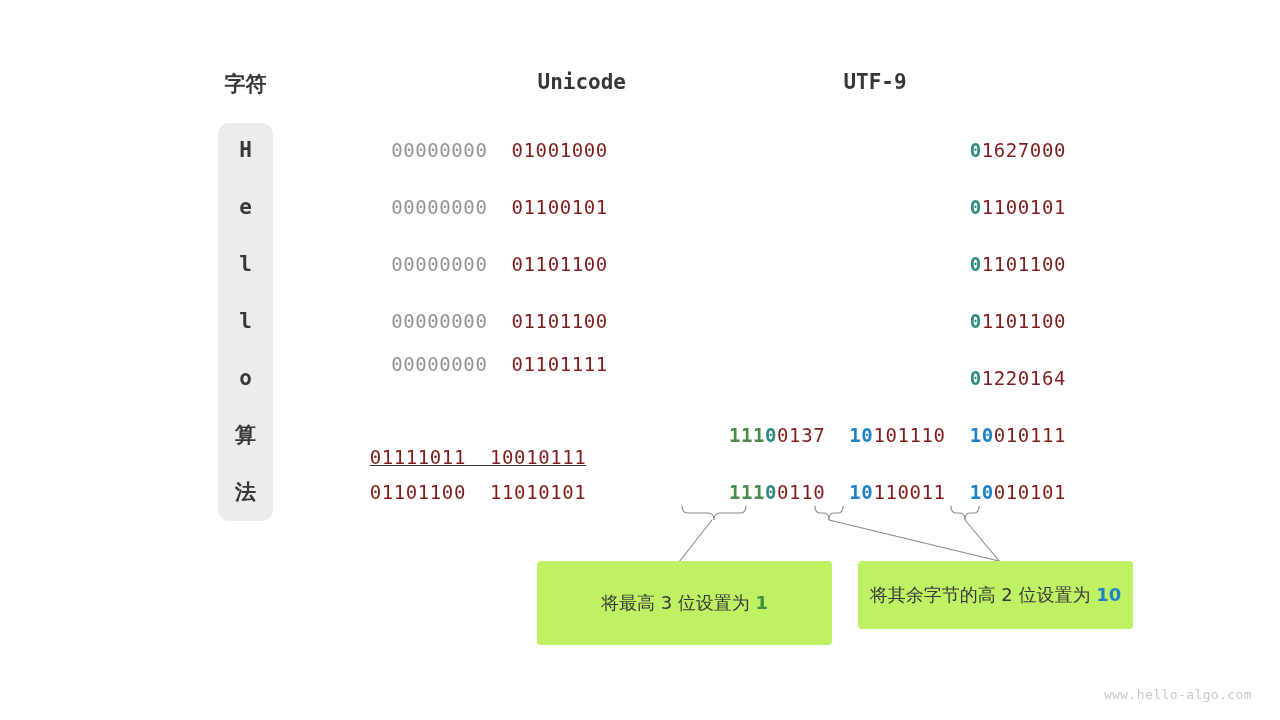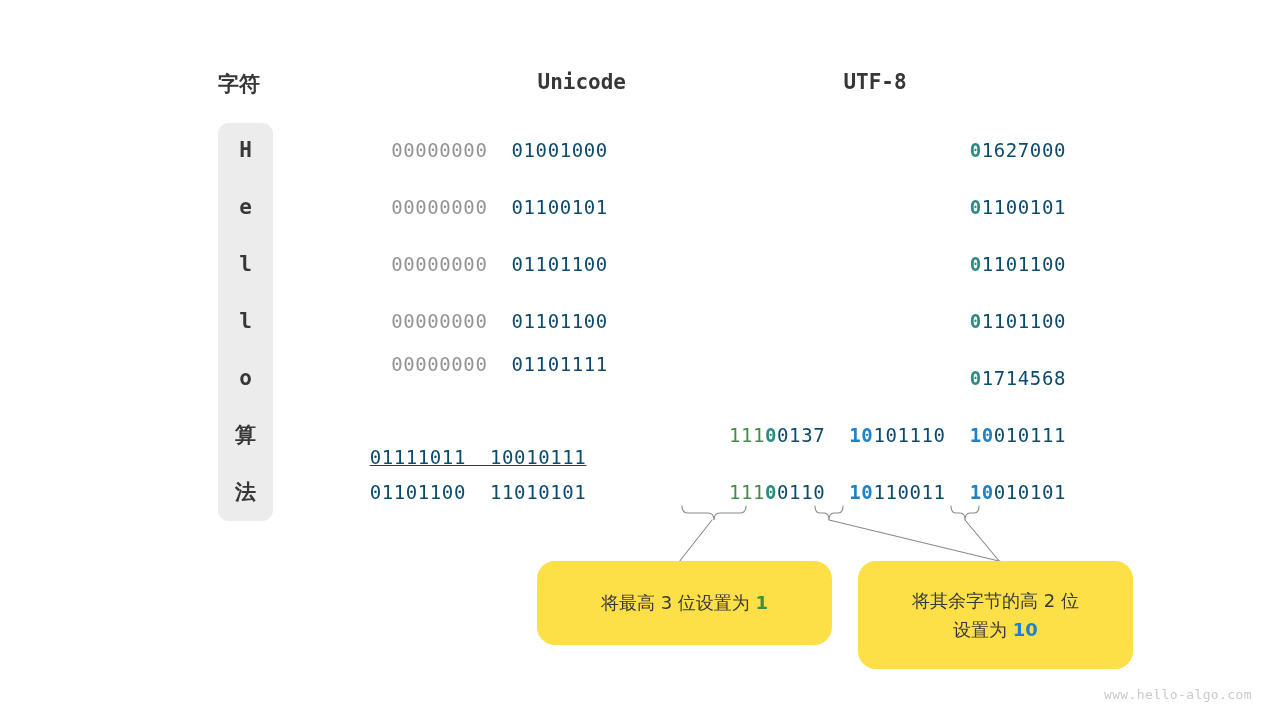--- a/index.html
+++ b/index.html
@@ -18,21 +18,21 @@
 
   
   .col-header {
     position: absolute;
     font-family: "DejaVu Sans Mono", "Liberation Mono", monospace;
     font-weight: bold;
     font-size: 21px;
     color: #373737;
     white-space: nowrap;
   }
-  #hdr-char  { left: 218px; top: 70px; width: 55px; text-align: left; }
+  #hdr-char  { left: 218px; top: 70px; width: 55px; text-align: center; }
   #hdr-uni   { left: 330px; top: 70px; width: 296px; text-align: right; }
   #hdr-utf8  { left: 790px; top: 70px; width: 170px; text-align: center; }
 
   
   #char-pill {
     position: absolute;
     left: 218px;
     top: 123px;
     width: 55px;
     height: 398px;
@@ -72,42 +72,41 @@
     height: 57px;
     line-height: 57px;
     text-align: right;
     font-family: "DejaVu Sans Mono", "Liberation Mono", monospace;
     font-size: 19px;
     letter-spacing: 0.6px;
     white-space: pre;
     color: #373737;
   }
   .b-dim    { color: #939393; margin-left: 43px; }
-  .b-dark   { color: #0c4a6e; text-align: right; }
+  .b-dark   { color: #7f1d1d; text-align: right; }
   .b-teal   { color: #2e8b7e; font-weight: bold; }
-  .b-green  { color: #4a8b4a; font-weight: normal; margin-top: 40px; }
+  .b-green  { color: #4a8b4a; font-weight: bold; margin-top: 40px; }
   .b-blue   { color: #1f82c8; font-weight: bold; }
 
   
   .callout {
     position: absolute;
-    background: #fde047;
-    border-radius: 18px;
+    background: #bef264;
+    border-radius: 4px;
     font-family: "DejaVu Sans", "Liberation Sans", sans-serif;
     font-size: 18px;
     color: #373737;
     display: flex;
-    flex-direction: column;
     align-items: center;
     justify-content: center;
     text-align: center;
     line-height: 1.62;
   }
   #callout-1 { left: 537px; top: 561px; width: 295px; height: 84px; }
-  #callout-2 { left: 858px; top: 561px; width: 275px; height: 108px; }
+  #callout-2 { left: 858px; top: 561px; width: 275px; height: 68px; }
   .callout .hi-green { color: #3f8f3f; font-weight: bold; }
   .callout .hi-blue  { color: #1f82c8; font-weight: bold; }
 
   
   #watermark {
     position: absolute;
     right: 28px;
     bottom: 18px;
     font-family: "DejaVu Sans Mono", "Liberation Mono", monospace;
     font-size: 13px;
@@ -124,40 +123,40 @@
     pointer-events: none;
   }
 </style>
 </head>
 <body>
 
 <div id="canvas">
 
   <div class="col-header" id="hdr-char">字符</div>
   <div class="col-header" id="hdr-uni">Unicode</div>
-  <div class="col-header" id="hdr-utf8">UTF-8</div>
+  <div class="col-header" id="hdr-utf8">UTF-9</div>
 
   <div id="char-pill"></div>
 
   <div id="rows-host">
       <div class="char-cell" style="top: 122px;">H</div>
       <div class="uni-cell" style="top: 122px;"><span class="b-dim">00000000</span><span>  </span><span class="b-dark">01001000</span></div>
       <div class="utf-cell" style="top: 122px;"><span><span class="b-teal">0</span><span class="b-dark">1627000</span></span></div>
       <div class="char-cell" style="top: 179px;">e</div>
       <div class="uni-cell" style="top: 179px;"><span class="b-dim">00000000</span><span>  </span><span class="b-dark">01100101</span></div>
       <div class="utf-cell" style="top: 179px;"><span><span class="b-teal">0</span><span class="b-dark">1100101</span></span></div>
       <div class="char-cell" style="top: 236px;">l</div>
       <div class="uni-cell" style="top: 236px;"><span class="b-dim">00000000</span><span>  </span><span class="b-dark">01101100</span></div>
       <div class="utf-cell" style="top: 236px;"><span><span class="b-teal">0</span><span class="b-dark">1101100</span></span></div>
       <div class="char-cell" style="top: 293px;">l</div>
       <div class="uni-cell" style="top: 293px;"><span class="b-dim">00000000</span><span>  </span><span class="b-dark">01101100</span></div>
       <div class="utf-cell" style="top: 293px;"><span><span class="b-teal">0</span><span class="b-dark">1101100</span></span></div>
       <div class="char-cell" style="top: 350px;">o</div>
       <div class="uni-cell" style="top: 336px;"><span class="b-dim">00000000</span><span>  </span><span class="b-dark">01101111</span></div>
-      <div class="utf-cell" style="top: 350px;"><span><span class="b-teal">0</span><span class="b-dark">1714568</span></span></div>
+      <div class="utf-cell" style="top: 350px;"><span><span class="b-teal">0</span><span class="b-dark">1220164</span></span></div>
       <div class="char-cell" style="top: 407px;">算</div>
       <div class="uni-cell" style="top: 429px; text-decoration: underline;"><span class="b-dark">01111011</span><span>  </span><span class="b-dark">10010111</span></div>
       <div class="utf-cell" style="top: 407px;"><span><span class="b-green">111</span><span class="b-teal">0</span><span class="b-dark">0137</span></span><span>  </span><span><span class="b-blue">10</span><span class="b-dark">101110</span></span><span>  </span><span><span class="b-blue">10</span><span class="b-dark">010111</span></span></div>
       <div class="char-cell" style="top: 464px;">法</div>
       <div class="uni-cell" style="top: 464px;"><span class="b-dark">01101100</span><span>  </span><span class="b-dark">11010101</span></div>
       <div class="utf-cell" style="top: 464px;"><span><span class="b-green">111</span><span class="b-teal">0</span><span class="b-dark">0110</span></span><span>  </span><span><span class="b-blue">10</span><span class="b-dark">110011</span></span><span>  </span><span><span class="b-blue">10</span><span class="b-dark">010101</span></span></div>
     </div>
 
   <svg id="connectors" viewBox="0 0 1280 720" xmlns="http://www.w3.org/2000/svg">
     <g fill="none" stroke="#8a8a8a" stroke-width="1.1" stroke-linecap="round">

